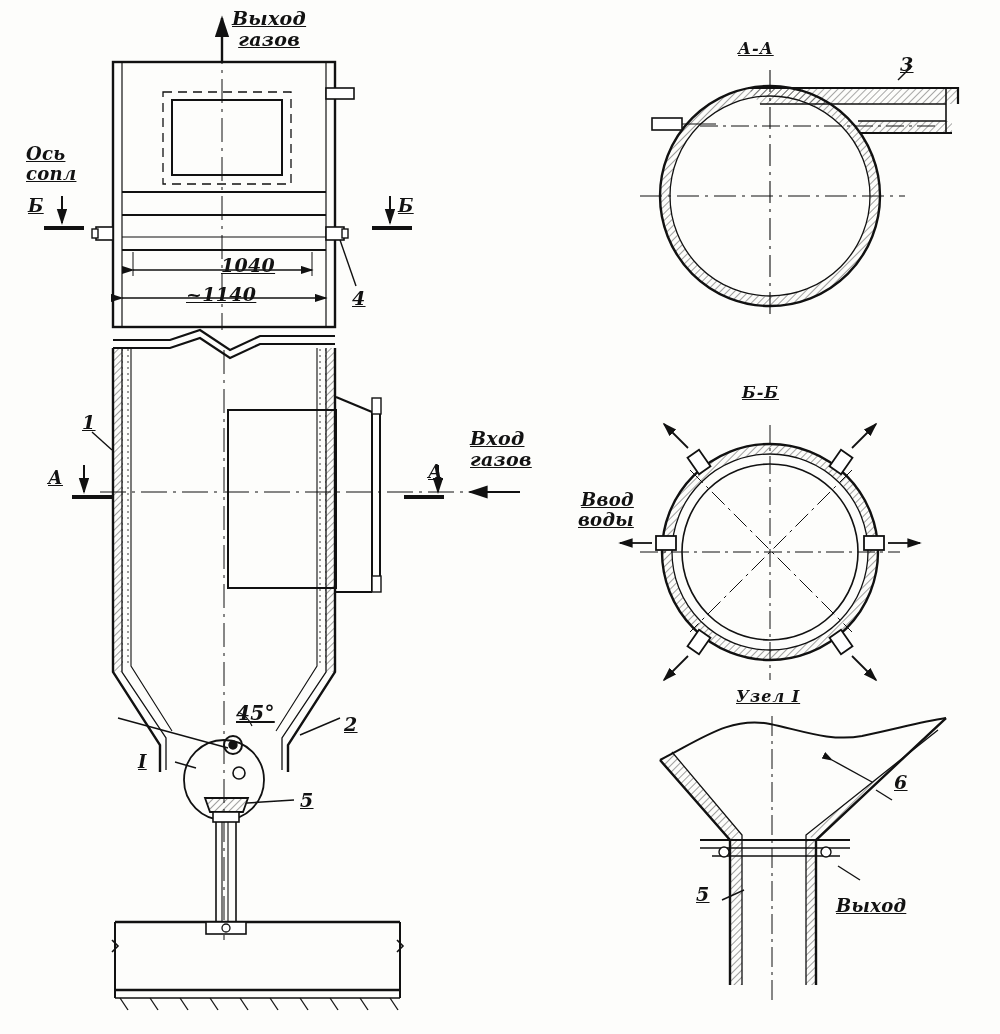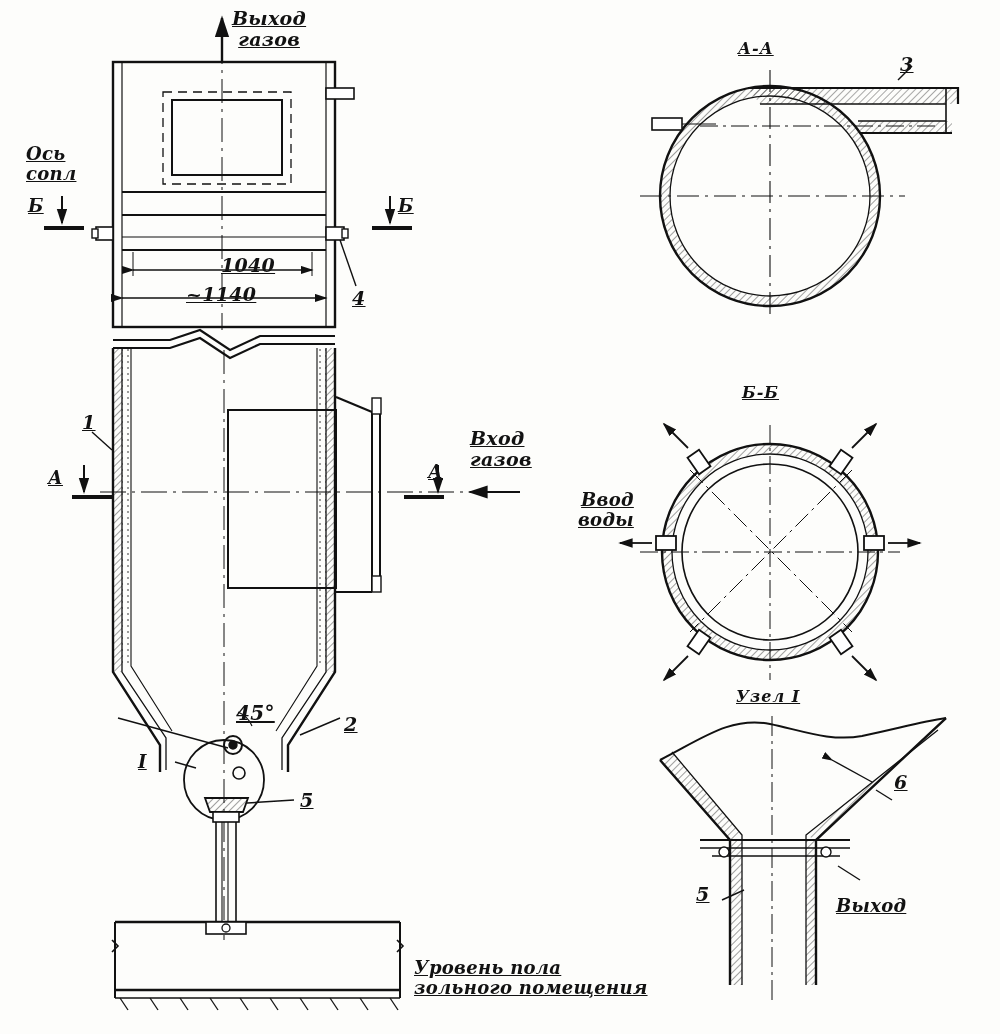--- a/index.html
+++ b/index.html
@@ -274,22 +274,20 @@
   <div class="lbl num" style="left:352px; top:288px;">4</div>
   <div class="lbl num" style="left:82px; top:412px;">1</div>
   <div class="lbl s18" style="left:48px; top:468px;">А</div>
   <div class="lbl s18" style="left:428px; top:462px;">А</div>
   <div class="lbl s19" style="left:470px; top:428px;">Вход
 газов</div>
   <div class="lbl s16" style="left:236px; top:702px;">45°</div>
   <div class="lbl num" style="left:344px; top:714px;">2</div>
   <div class="lbl s18" style="left:138px; top:752px;">I</div>
   <div class="lbl num" style="left:300px; top:790px;">5</div>
-  <div class="lbl s18" style="left:414px; top:958px;">Уровень пола
-зольного помещения</div>
 
   <div class="lbl sect" style="left:738px; top:40px;">А-А</div>
   <div class="lbl num" style="left:900px; top:54px;">3</div>
 
   <div class="lbl sect" style="left:742px; top:384px;">Б-Б</div>
   <div class="lbl s18" style="left:578px; top:490px;text-align:right;">Ввод
 воды</div>
 
   <div class="lbl sect" style="left:736px; top:688px;">Узел I</div>
   <div class="lbl num" style="left:894px; top:772px;">6</div>

